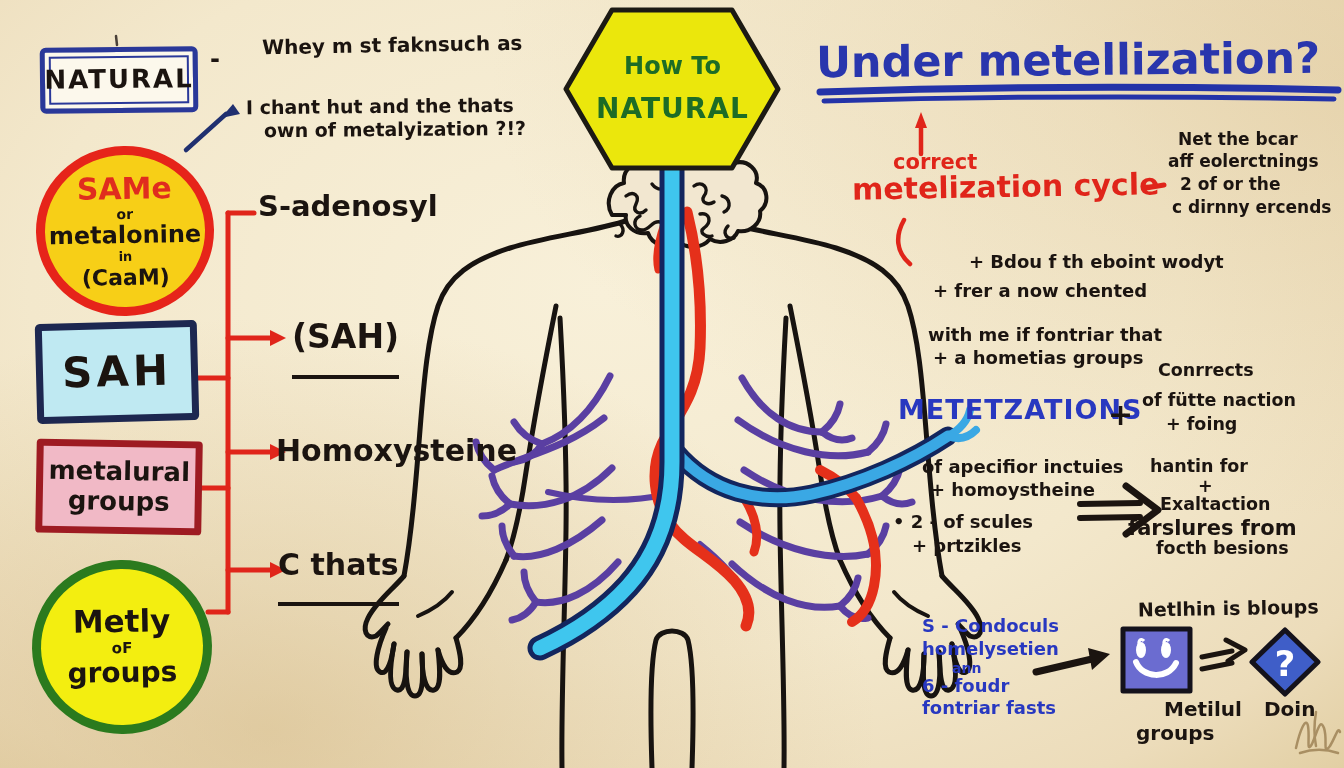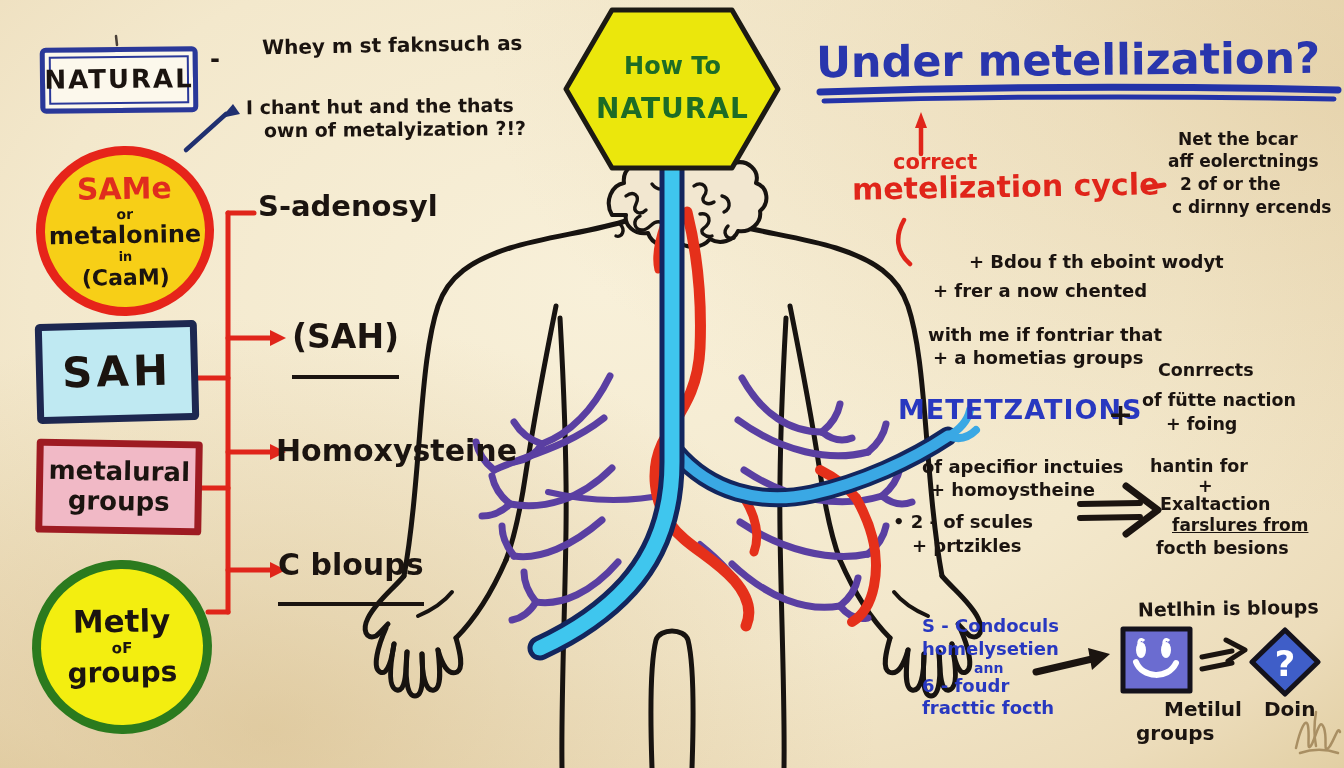--- a/index.html
+++ b/index.html
@@ -202,21 +202,21 @@
     <span class="t" style="position:static;font-size:30px;color:#e02c1e;">SAMe</span>
     <span class="t" style="position:static;font-size:14px;">or</span>
     <span class="t" style="position:static;font-size:24px;">metalonine</span>
     <span class="t" style="position:static;font-size:13px;">in</span>
     <span class="t" style="position:static;font-size:22px;">(CaaM)</span>
   </div>
 
   <div class="t" style="left:258px;top:190px;font-size:29px;">S-adenosyl</div>
   <div class="t u" style="left:292px;top:318px;font-size:33px;">(SAH)</div>
   <div class="t" style="left:276px;top:434px;font-size:30px;">Homoxysteine</div>
-  <div class="t u" style="left:278px;top:548px;font-size:30px;">C bloups</div>
+  <div class="t u" style="left:278px;top:548px;font-size:30px;">C thats</div>
 
   <div class="shape" style="left:36px;top:322px;width:148px;height:86px;background:#bfe9f2;border:7px solid #1d2750;border-radius:5px;transform:rotate(-1.5deg);">
     <span class="t" style="position:static;font-size:42px;letter-spacing:4px;">SAH</span>
   </div>
 
   <div class="shape" style="left:36px;top:440px;width:152px;height:80px;background:#f1b9c6;border:7px solid #9e1b22;border-radius:4px;transform:rotate(1deg);">
     <span class="t" style="position:static;font-size:26px;">metalural</span>
     <span class="t" style="position:static;font-size:26px;">groups</span>
   </div>
 
@@ -253,28 +253,28 @@
   <div class="t" style="left:893px;top:512px;font-size:18px;">• 2 - of scules</div>
   <div class="t" style="left:912px;top:536px;font-size:18px;">+ prtzikles</div>
 
   <div class="t" style="left:1158px;top:348px;font-size:17.5px;margin-top:12px;">Conrrects</div>
   <div class="t" style="left:1142px;top:390px;font-size:17.5px;">of fütte naction</div>
   <div class="t" style="left:1166px;top:414px;font-size:17.5px;">+ foing</div>
 
   <div class="t" style="left:1150px;top:456px;font-size:17.5px;">hantin for</div>
   <div class="t" style="left:1198px;top:476px;font-size:17.5px;">+</div>
   <div class="t" style="left:1160px;top:494px;font-size:17.5px;">Exaltaction</div>
-  <div class="t" style="left:1172px;top:516px;font-size:17px;text-decoration:underline;">farslures from</div>
+  <div class="t" style="left:1128px;top:516px;font-size:21px;">farslures from</div>
   <div class="t" style="left:1156px;top:538px;font-size:17.5px;">focth besions</div>
 
   <div class="t" style="left:922px;top:616px;font-size:18px;color:#2838c0;">S - Condoculs</div>
   <div class="t" style="left:922px;top:639px;font-size:18px;color:#2838c0;">homelysetien</div>
-  <div class="t" style="left:952px;top:660px;font-size:14px;color:#2838c0;padding-left:22px;">ann</div>
+  <div class="t" style="left:952px;top:660px;font-size:14px;color:#2838c0;">ann</div>
   <div class="t" style="left:922px;top:676px;font-size:18px;color:#2838c0;">6 - foudr</div>
-  <div class="t" style="left:922px;top:698px;font-size:18px;color:#2838c0;">fracttic focth</div>
+  <div class="t" style="left:922px;top:698px;font-size:18px;color:#2838c0;">fontriar fasts</div>
 
   <div class="t" style="left:1138px;top:598px;font-size:19px;transform:rotate(-1deg);">Netlhin is bloups</div>
 
   <div class="t" style="left:1128px;top:698px;font-size:20px;margin-left:36px;">Metilul</div>
   <div class="t" style="left:1136px;top:722px;font-size:20px;">groups</div>
   <div class="t" style="left:1264px;top:698px;font-size:20px;">Doin</div>
 
 </div>
 
 </body></html>

